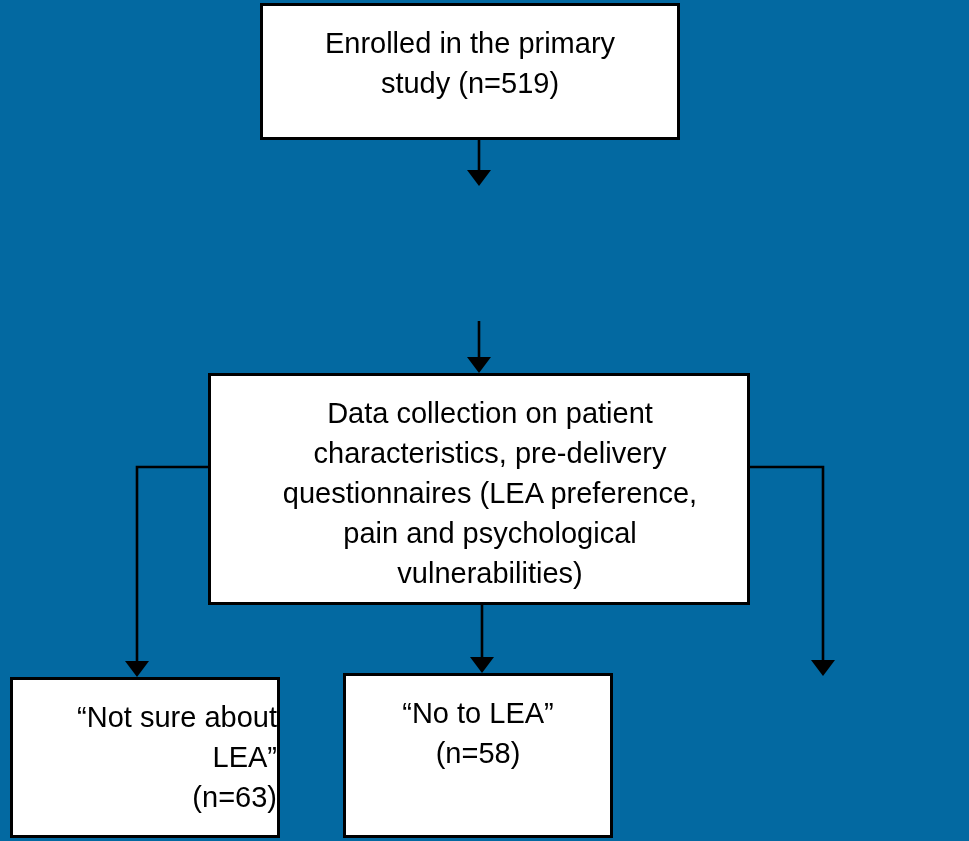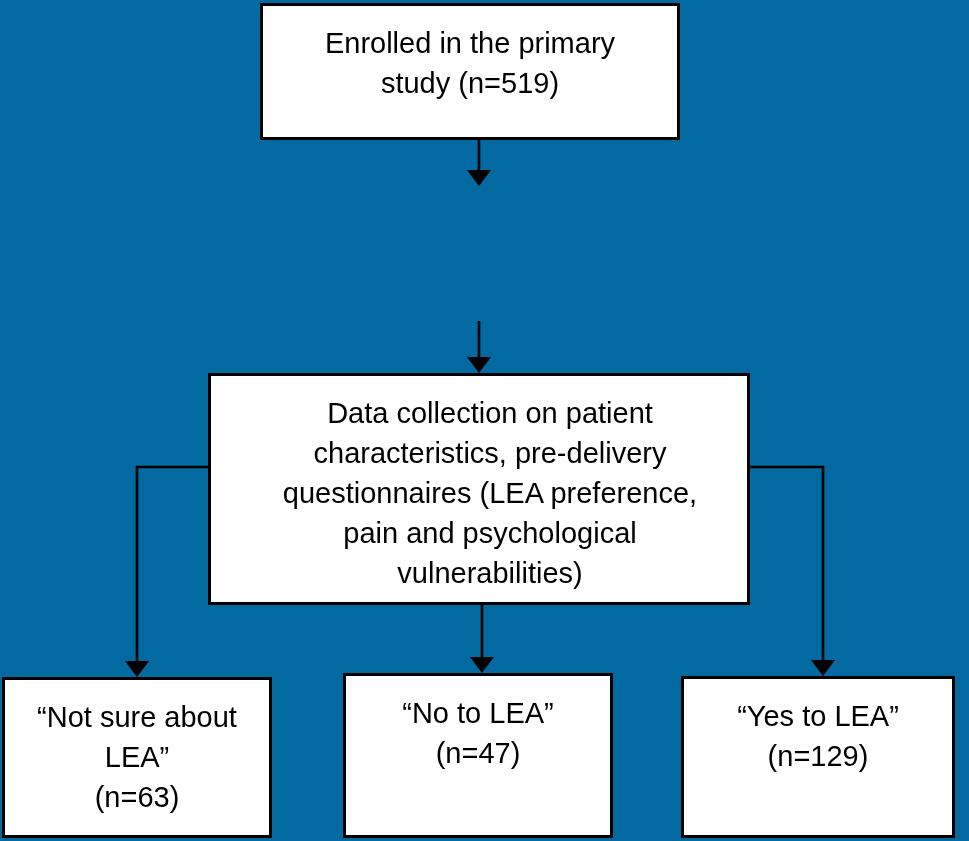--- a/index.html
+++ b/index.html
@@ -23,21 +23,21 @@
     background: #ffffff;
     text-align: center;
     font-size: 29px;
     line-height: 40px;
     padding-top: 17px;
     white-space: pre-line;
   }
   .node-primary        { left: 260px; top: 3px;   width: 420px; height: 137px; }
   .node-secondary      { left: 260px; top: 183px; width: 420px; height: 138px; }
   .node-datacollection { left: 208px; top: 373px; width: 542px; height: 232px; padding-left: 22px; }
-  .node-notsure        { left: 2px;   top: 677px; width: 270px; height: 161px; }
+  .node-notsure        { left: 10px;   top: 677px; width: 270px; height: 161px; text-align: right; }
   .node-no             { left: 343px; top: 673px; width: 270px; height: 165px; }
   .node-yes            { left: 681px; top: 676px; width: 274px; height: 162px; }
   .connector-layer {
     position: absolute;
     left: 0; top: 0;
     width: 969px;
     height: 841px;
     pointer-events: none;
   }
   .connector-layer .stroke {
@@ -91,18 +91,16 @@
 characteristics, pre-delivery
 questionnaires (LEA preference,
 pain and psychological
 vulnerabilities)</div>
 
   <div class="node node-notsure">“Not sure about
 LEA”
 (n=63)</div>
 
   <div class="node node-no">“No to LEA”
-(n=47)</div>
+(n=58)</div>
 
-  <div class="node node-yes">“Yes to LEA”
-(n=129)</div>
 
 </div>
 
 </body></html>

